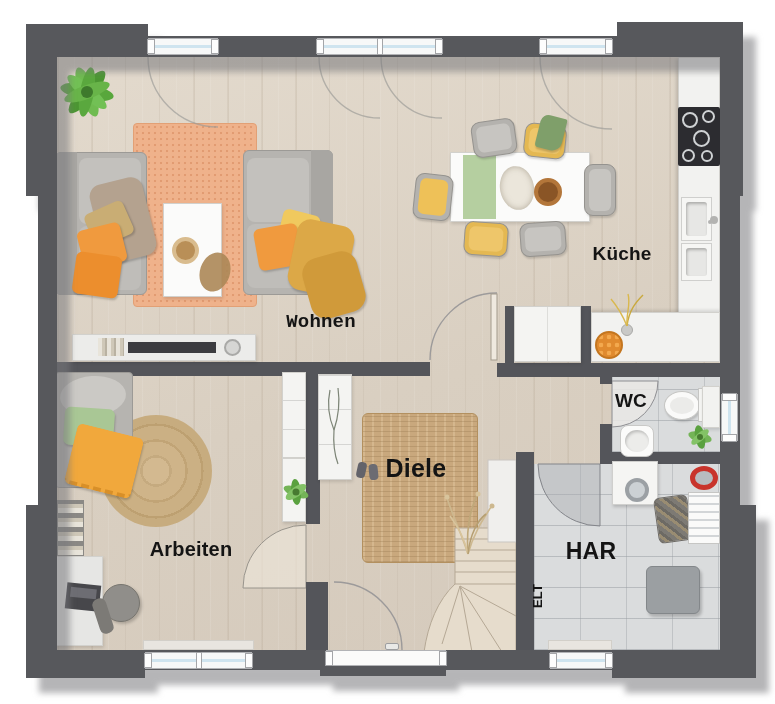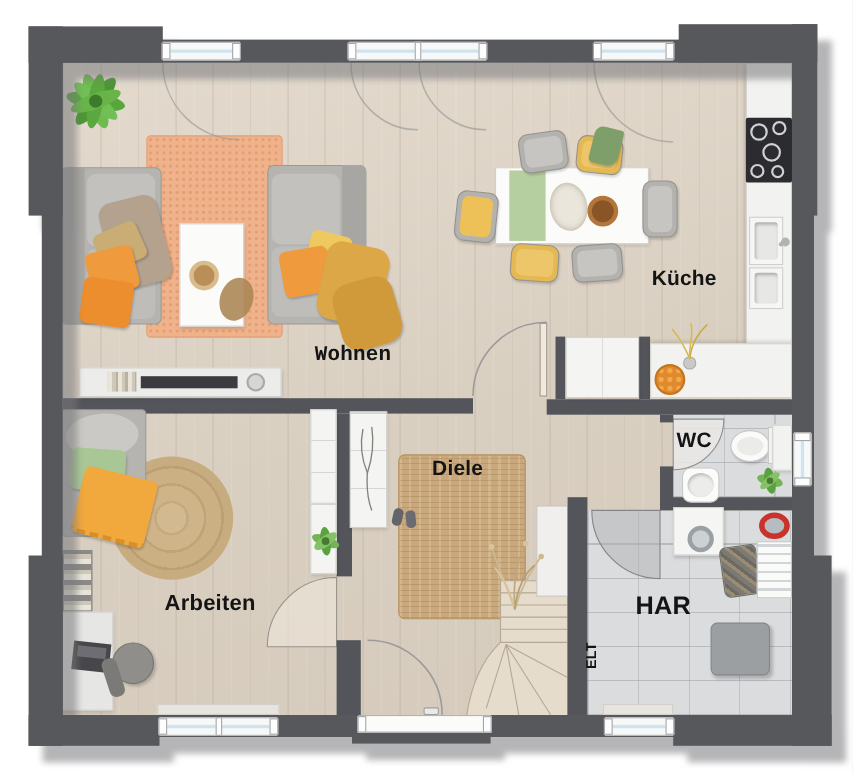--- a/index.html
+++ b/index.html
@@ -314,18 +314,18 @@
     <div class="win h" style="left:326px;top:650px;width:120px;height:16px;background:#fbfbfa;">
       <b class="cap" style="left:-2px;"></b>
       <b class="cap" style="right:-2px;"></b>
       <i class="abs" style="left:58px;top:-8px;width:14px;height:7px;background:#e9e9e7;border:1px solid #9d9e a0;border:1px solid #9d9ea0;border-radius:2px;"></i>
     </div>
   </div>
 
   <div class="room-label" style="left:321px;top:322px;font-size:19px;font-family:Liberation Mono, monospace;">Wohnen</div>
   <div class="room-label" style="left:622px;top:254px;font-size:19px;">Küche</div>
   <div class="room-label" style="left:191px;top:549px;font-size:20px;">Arbeiten</div>
-  <div class="room-label" style="left:416px;top:427px;font-size:19px;">Diele</div>
+  <div class="room-label" style="left:416px;top:468px;font-size:25px;">Diele</div>
   <div class="room-label" style="left:631px;top:401px;font-size:19px;">WC</div>
-  <div class="room-label" style="left:591px;top:551px;font-size:23px;margin-left:12px;">HAR</div>
+  <div class="room-label" style="left:591px;top:551px;font-size:23px;">HAR</div>
   <div class="room-label vert" style="left:537px;top:596px;font-size:13px;font-weight:700;">ELT</div>
 
 </div>
 
 </body></html>

